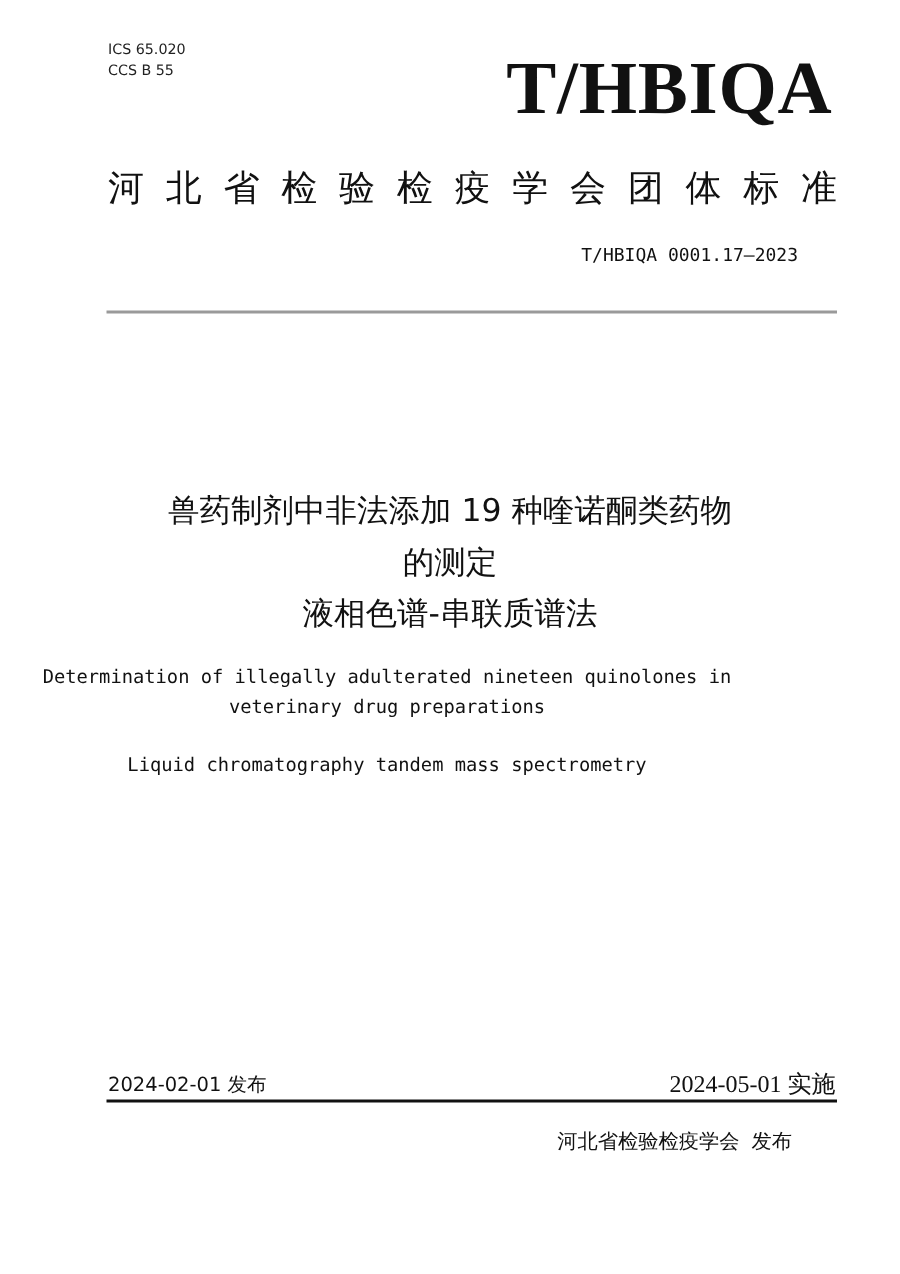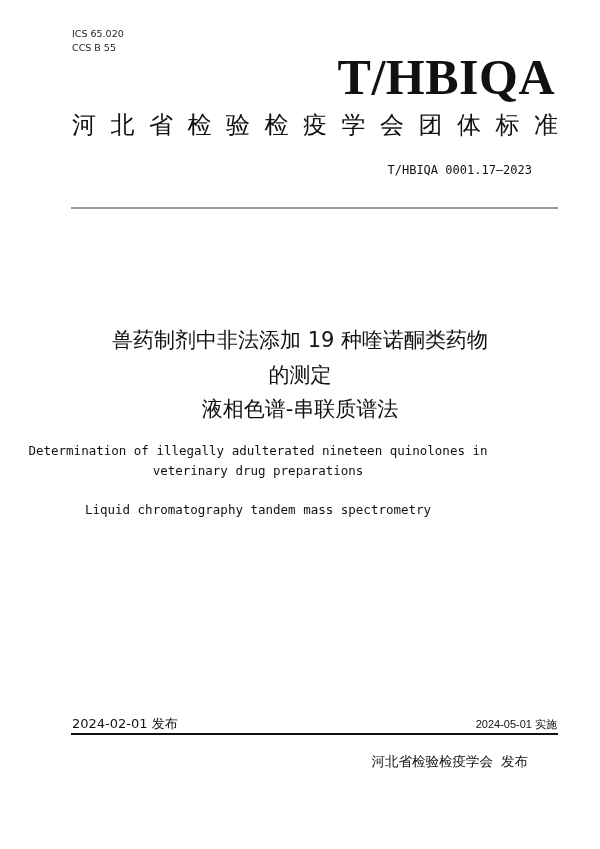--- a/index.html
+++ b/index.html
@@ -1,33 +1,33 @@
 <!DOCTYPE html>
 <html><head>
   <meta charset="utf-8">
   <style>
     html, body { margin: 0; padding: 0; background: #ffffff; }
     body { width: 600px; height: 849px; position: relative; overflow: hidden; color: #111; }
     .abs { position: absolute; }
     .codes { left: 72px; top: 27px; font-family: "DejaVu Sans", sans-serif; font-size: 9.5px; line-height: 14px; color: #222; }
     .codes div { white-space: nowrap; }
-    .brand { right: 45px; top: 49px; font-family: "Liberation Serif", "DejaVu Serif", serif; font-weight: bold; font-size: 50px; line-height: 56px; color: #111; letter-spacing: 0.5px; }
+    .brand { right: 45px; top: 30px; font-family: "Liberation Serif", "DejaVu Serif", serif; font-weight: bold; font-size: 50px; line-height: 56px; color: #111; letter-spacing: 0.5px; }
     .org-title { left: 72px; top: 108px; width: 486px; font-family: "DejaVu Sans", sans-serif; font-size: 24px; line-height: 34px; display: flex; justify-content: space-between; color: #111; }
     .std-no { right: 68px; top: 162px; font-family: "DejaVu Sans Mono", "Liberation Mono", monospace; font-size: 12px; line-height: 16px; color: #111; }
     .rule-top { left: 71px; top: 207px; width: 487px; height: 2px; background: #9a9a9a; }
     .title-cn { left: 0; width: 600px; text-align: center; font-family: "DejaVu Sans", sans-serif; font-size: 21px; color: #111; }
     .t1 { top: 325px; line-height: 30px; }
     .t2 { top: 360px; line-height: 30px; text-align: center; }
     .t3 { top: 394px; line-height: 30px; }
     .title-en { left: 0; width: 516px; text-align: center; font-family: "DejaVu Sans Mono", "Liberation Mono", monospace; font-size: 12.5px; line-height: 20px; color: #111; }
     .e1 { top: 441px; }
     .e2 { top: 461px; }
     .e3 { top: 500px; }
     .date-left { left: 72px; top: 715px; font-family: "DejaVu Sans", sans-serif; font-size: 13px; line-height: 18px; }
-    .date-right { right: 43px; top: 715px; font-family: Liberation Sans, sans-serif; font-size: 11px; line-height: 18px; }
+    .date-right { right: 43px; top: 715px; font-family: Liberation Serif, serif; font-size: 16px; line-height: 18px; }
     .rule-bottom { left: 71px; top: 733px; width: 487px; height: 2px; background: #111; }
     .issuer { left: 0; width: 528px; top: 751px; text-align: right; font-family: "DejaVu Sans", sans-serif; font-size: 13.5px; line-height: 20px; }
     .issuer .gap { display: inline-block; width: 8px; }
   </style>
 </head>
 <body>
 
 <div class="abs codes">
   <div>ICS 65.020</div>
   <div>CCS B 55</div>

